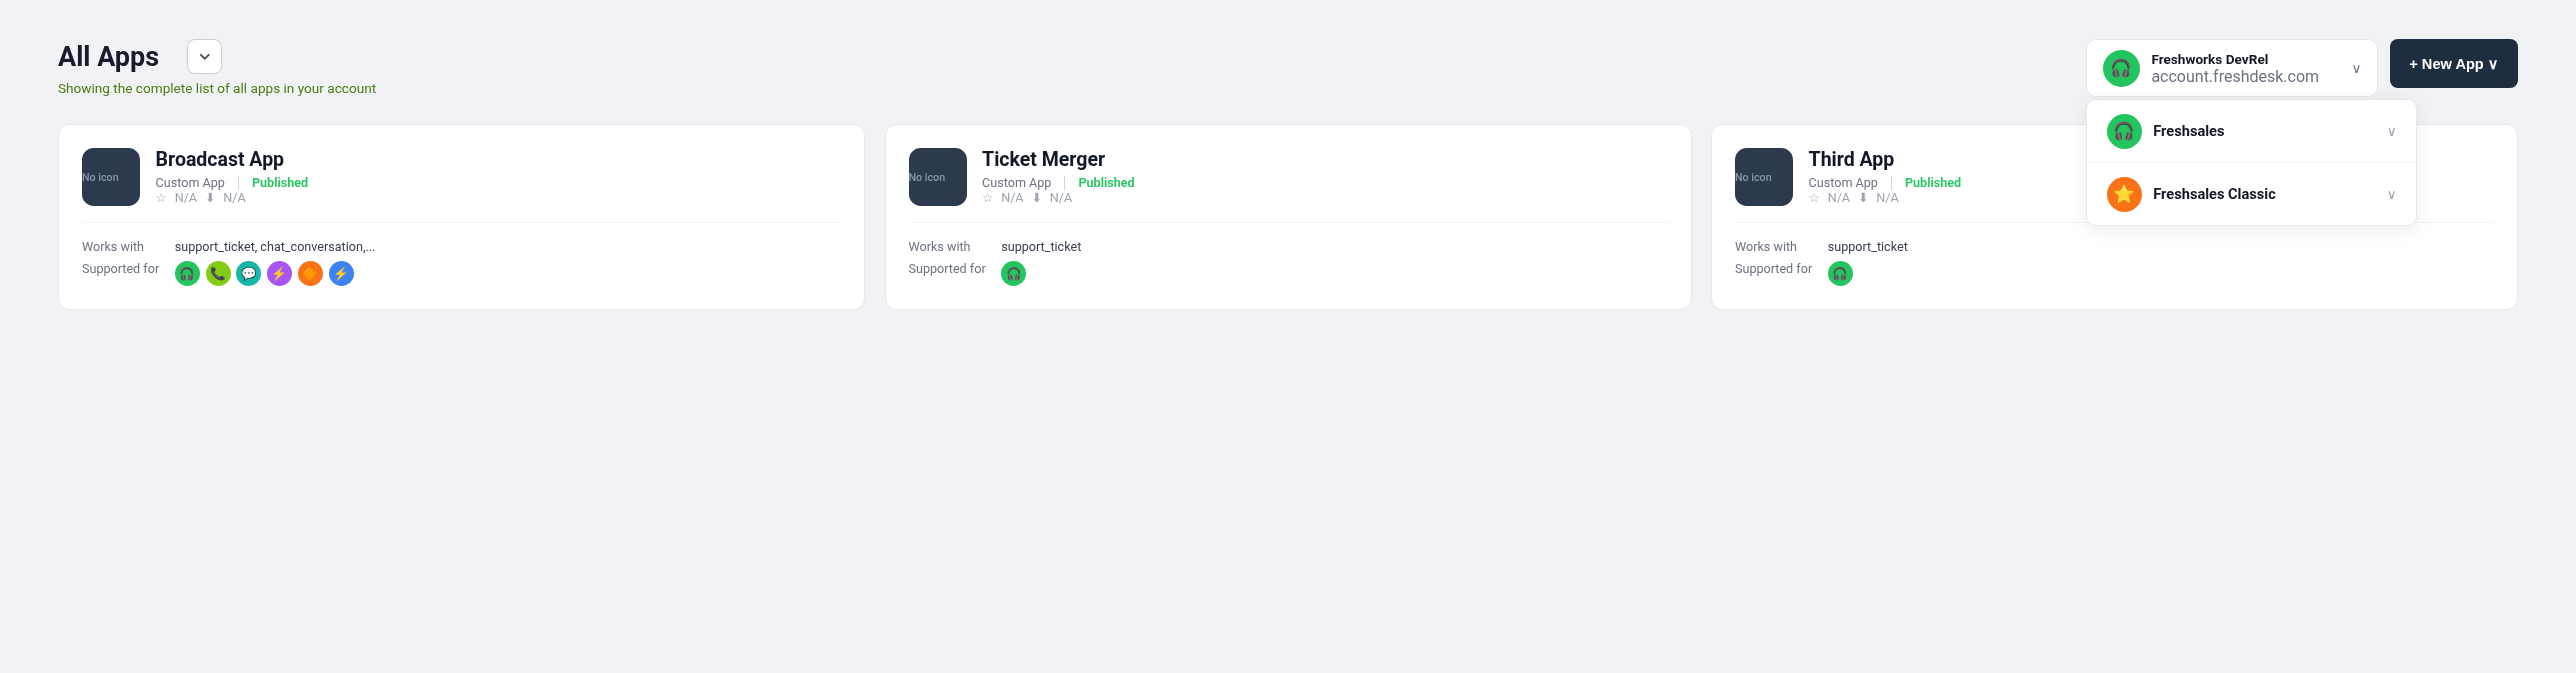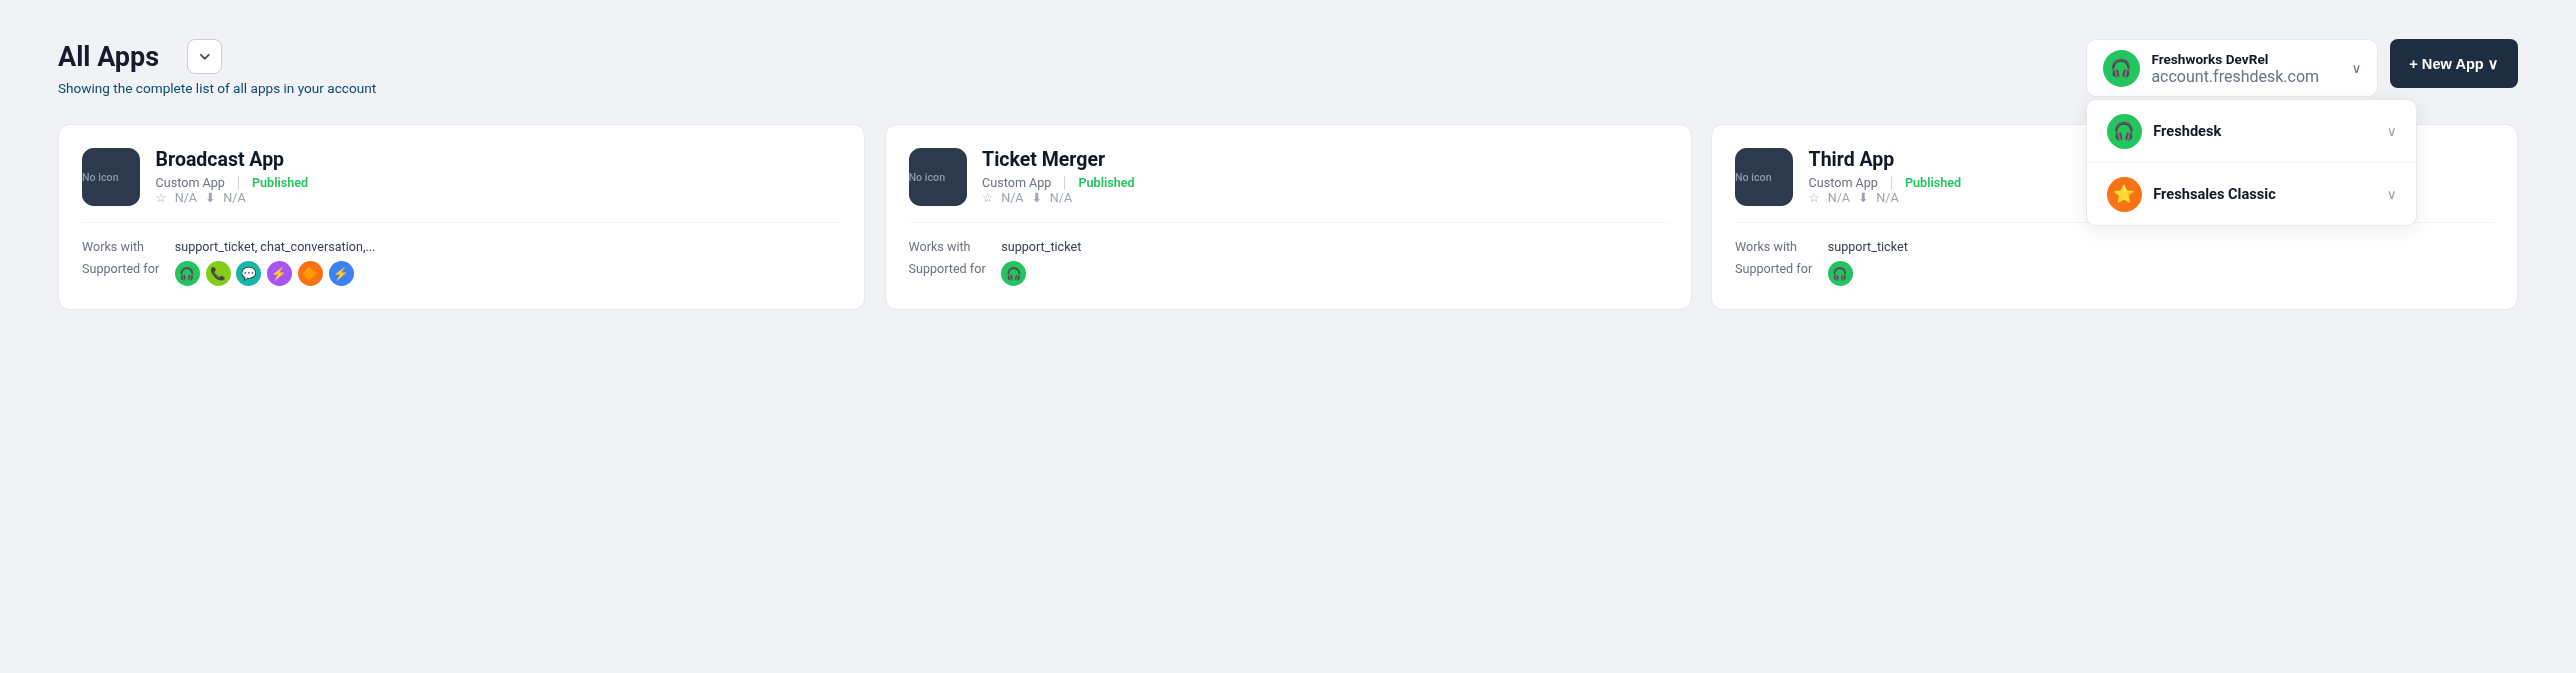--- a/index.html
+++ b/index.html
@@ -35,21 +35,21 @@
       justify-content: center;
       border: 1.5px solid #ccc;
       border-radius: 7.8px;
       background: white;
       width: 35px;
       height: 35px;
       cursor: pointer;
     }
     .subtitle {
       font-size: 13.6px;
-      color: #0c4a6e;
+      color: #4d7c0f;
     }
 
     
     .header-right {
       display: flex;
       align-items: flex-start;
       gap: 11.7px;
       position: relative;
     }
 
@@ -292,21 +292,21 @@
         <div class="account-info">
           <div class="account-name">Freshworks DevRel</div>
           <div class="account-url">account.freshdesk.com</div>
         </div>
         <span class="account-chevron">∨</span>
       </div>
 
       <div class="account-dropdown">
         <div class="dropdown-item">
           <div class="dropdown-icon icon-green">🎧</div>
-          <span class="dropdown-item-name">Freshdesk</span>
+          <span class="dropdown-item-name">Freshsales</span>
           <span class="dropdown-item-chevron">∨</span>
         </div>
         <div class="dropdown-item">
           <div class="dropdown-icon icon-orange">⭐</div>
           <span class="dropdown-item-name">Freshsales Classic</span>
           <span class="dropdown-item-chevron">∨</span>
         </div>
       </div>
     </div>
 

